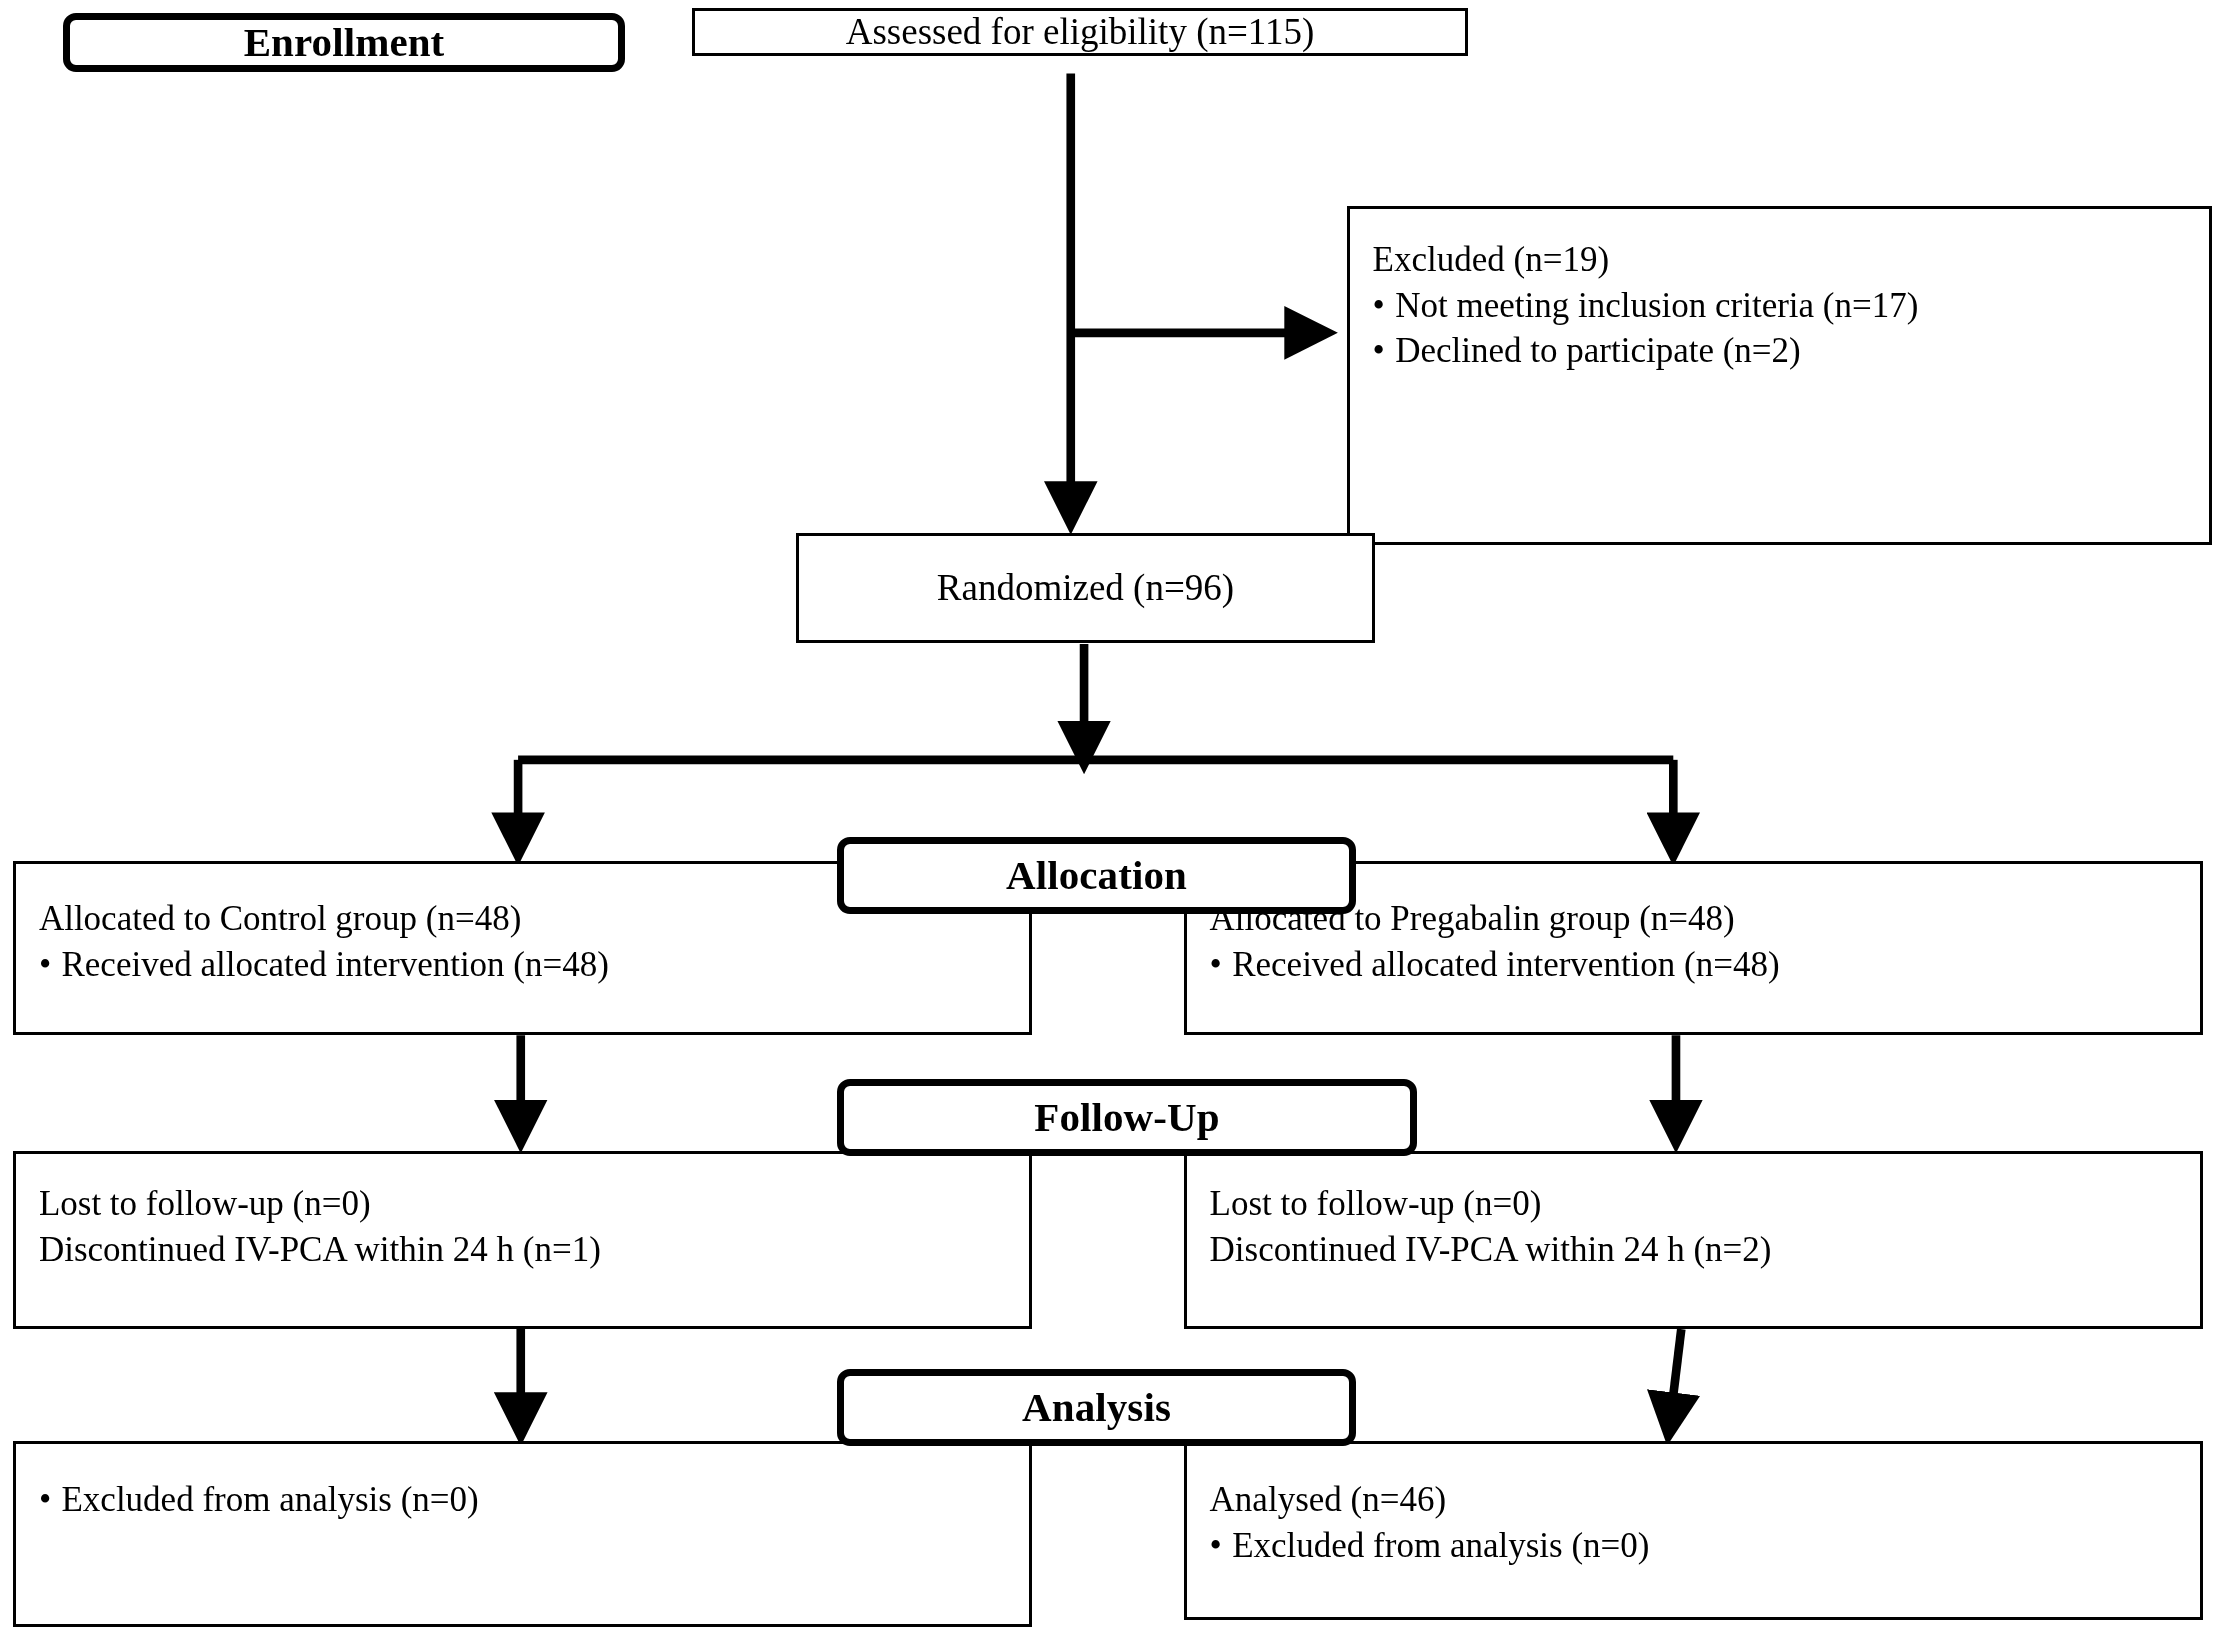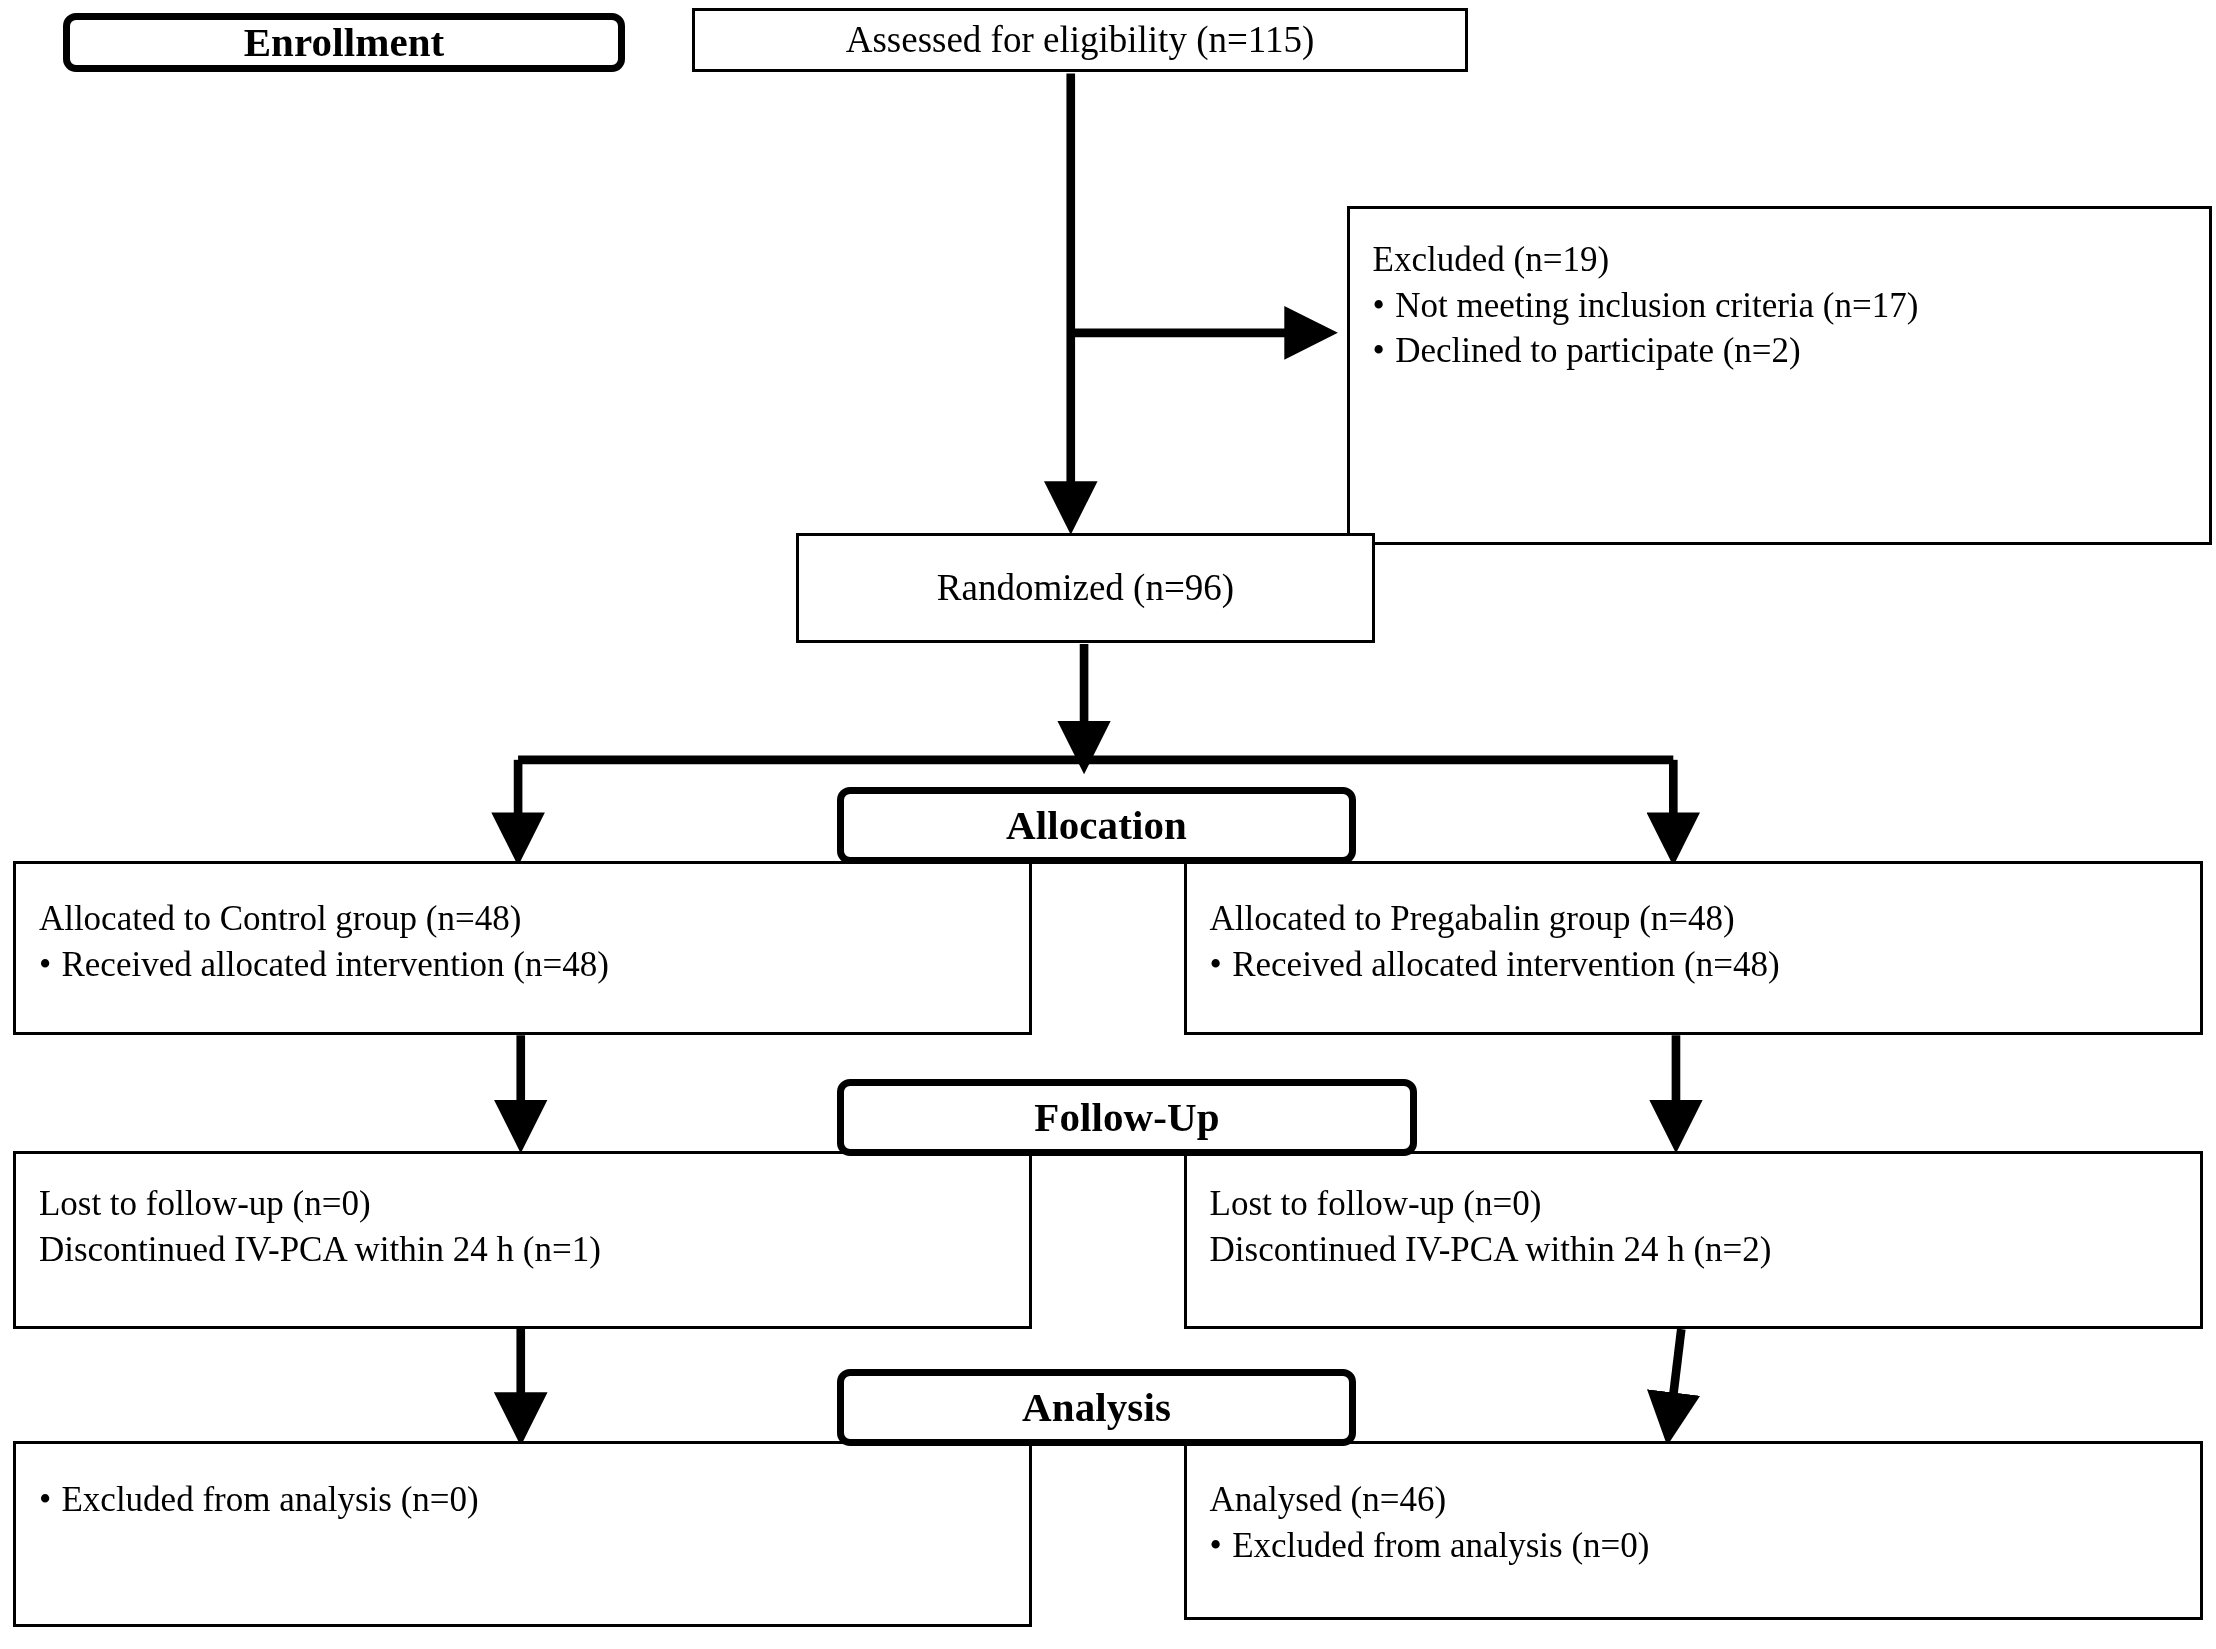--- a/index.html
+++ b/index.html
@@ -85,21 +85,21 @@
     </g>
     <g>
       <path d="M 2528 1998 L 2512 2130" stroke="#000" stroke-width="13" fill="none" marker-end="url(#ah)"></path>
     </g>
   </svg>
 
   <div class="node pill" style="left:63px; top:13.3px; width:562px; height:59px;">
     <span class="txt">Enrollment</span>
   </div>
 
-  <div class="node rect centered" style="left:692px; top:8px; width:776px; height:64px;">
+  <div class="node rect centered" style="left:692px; top:8px; width:776px; height:48px;">
     <span>Assessed for eligibility (n=115)</span>
   </div>
 
   <div class="node rect" style="left:1347px; top:206px; width:865px; height:339px;">
     <div class="body" style="top:28px;">
       <div class="ln">Excluded (n=19)</div>
       <div class="ln bullet">Not meeting inclusion criteria (n=17)</div>
       <div class="ln bullet">Declined to participate (n=2)</div>
     </div>
   </div>
@@ -115,21 +115,21 @@
     </div>
   </div>
 
   <div class="node rect" style="left:1184px; top:861px; width:1019px; height:174px;padding-left:44px;">
     <div class="body" style="top:32px;">
       <div class="ln">Allocated to Pregabalin group (n=48)</div>
       <div class="ln bullet">Received allocated intervention (n=48)</div>
     </div>
   </div>
 
-  <div class="node pill" style="left:837px; top:787px; width:519px; height:77px;">
+  <div class="node pill" style="left:837px; top:837px; width:519px; height:77px;">
     <span class="txt">Allocation</span>
   </div>
 
   <div class="node rect" style="left:13.3px; top:1151px; width:1019px; height:178px;">
     <div class="body" style="top:27px;">
       <div class="ln">Lost to follow-up (n=0)</div>
       <div class="ln">Discontinued IV-PCA within 24 h (n=1)</div>
     </div>
   </div>
 

